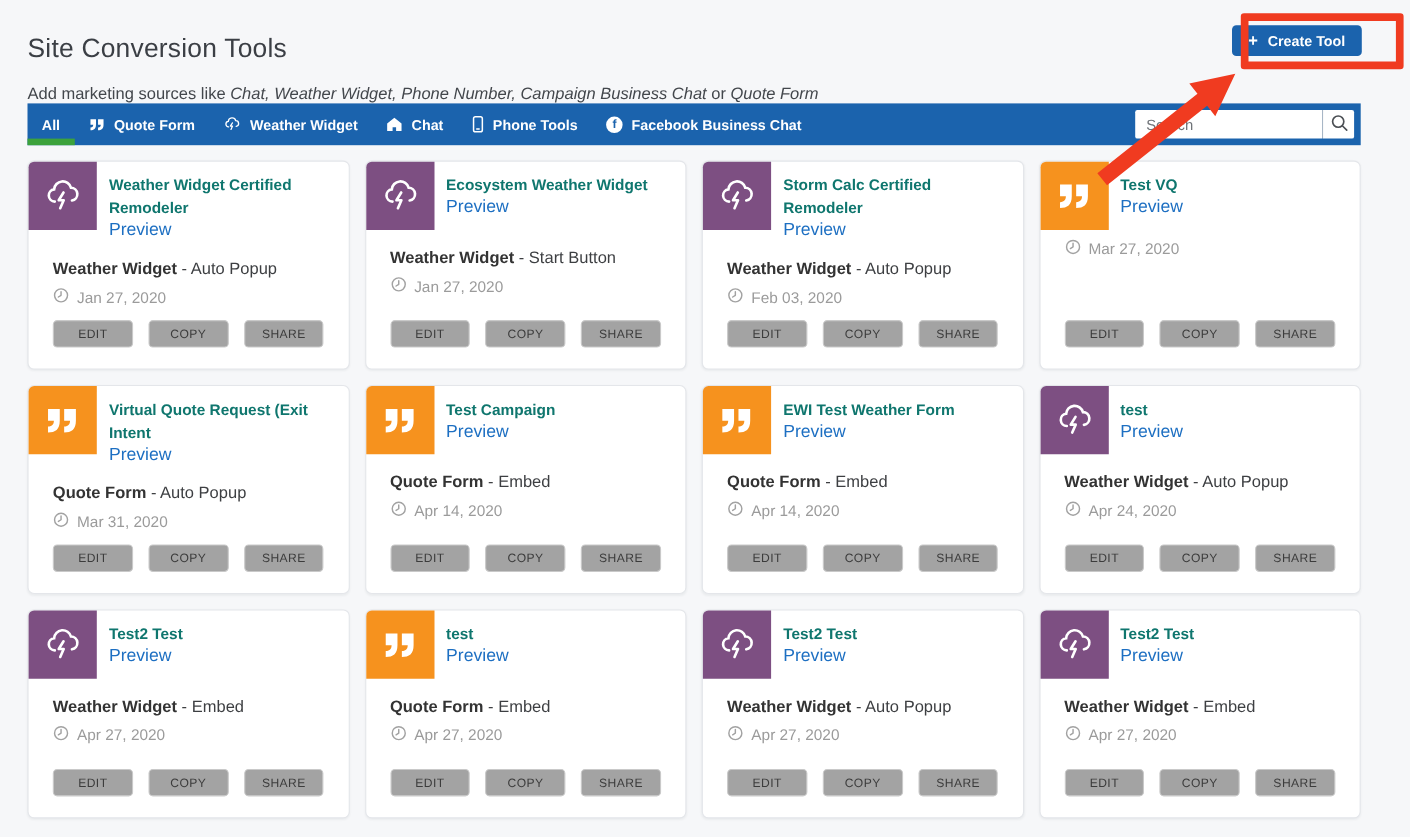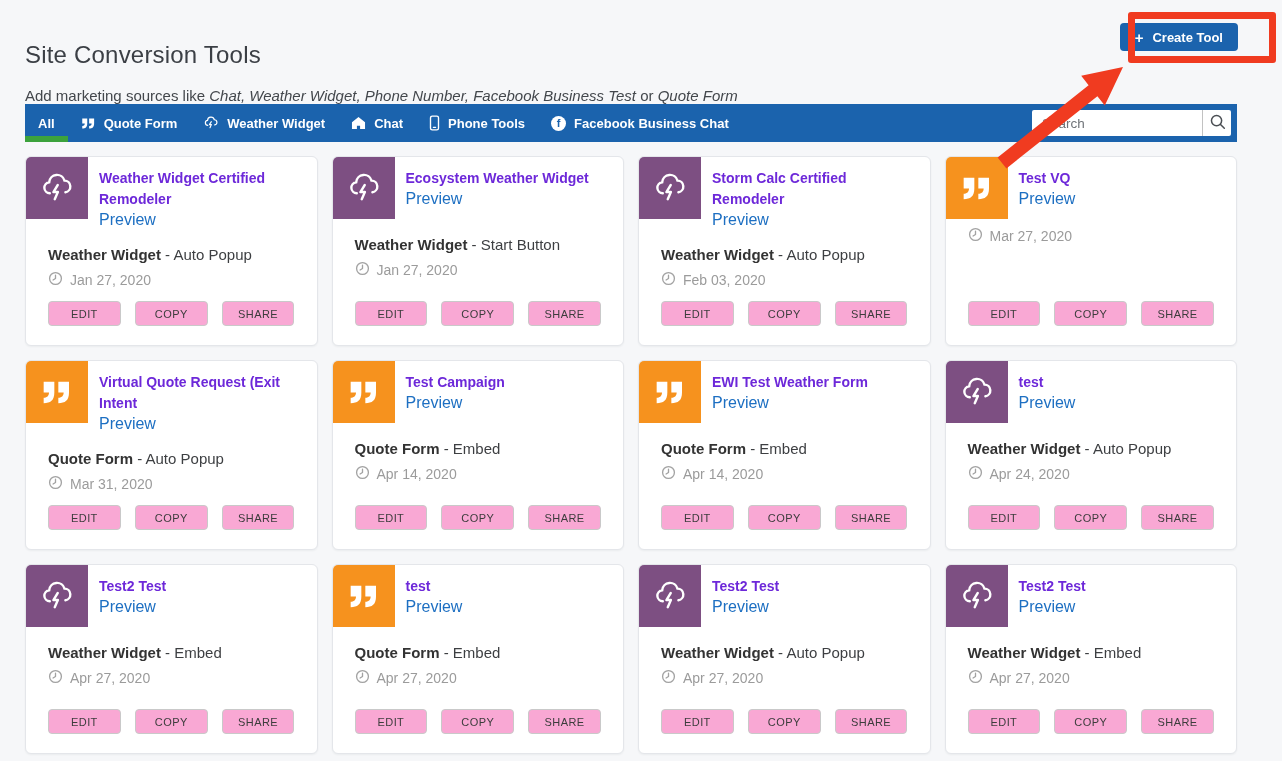--- a/index.html
+++ b/index.html
@@ -2,21 +2,21 @@
 <html><head>
 <meta charset="utf-8">
 <style>
   * { margin: 0; padding: 0; box-sizing: border-box; }
   html, body { width: 1282px; height: 761px; }
   body {
     font-family: "Liberation Sans", sans-serif;
     background: #f6f7f9;
     overflow: hidden;
   }
-  .page { position: relative; width: 1262px; height: 761px; padding: 18px 25px; }
+  .page { position: relative; width: 1262px; height: 761px; padding: 8px 25px; }
 
   
   .page-title {
     padding-top: 23px;
     font-size: 24px;
     font-weight: 500;
     color: #3b3f45;
     letter-spacing: .2px;
   }
   .page-subtitle {
@@ -161,21 +161,21 @@
     display: flex;
     align-items: center;
     justify-content: center;
   }
   .tile--weather { background: #7d4f82; }
   .tile--quote { background: #f6921e; }
   .head-text { padding: 11px 12px 0 11px; min-width: 0; }
   .card-title {
     font-size: 14px;
     font-weight: 700;
-    color: #6d28d9;
+    color: #0f766e;
     line-height: 1.5;
   }
   .preview-link {
     display: inline-block;
     margin-top: 1px;
     font-size: 16px;
     color: #1d6fc2;
     text-decoration: none;
     cursor: pointer;
   }
@@ -197,38 +197,38 @@
   }
   .card-actions {
     margin-top: auto;
     padding: 0 22px 19px;
     display: flex;
     gap: 14px;
   }
   .card-actions button {
     flex: 1;
     height: 25px;
-    background: #f9a8d4;
+    background: #a3a3a3;
     border: 1px solid #c9c9c9;
     border-radius: 4px;
     font-family: inherit;
     font-size: 11px;
     letter-spacing: .4px;
     color: #3c3c3c;
     cursor: pointer;
   }
 </style>
 </head>
 <body>
 
 <div class="page">
 
   <h1 class="page-title">Site Conversion Tools</h1>
 
-  <p class="page-subtitle"><span>Add marketing sources like </span><i>Chat, Weather Widget, Phone Number, Facebook Business Test</i><span> or </span><i>Quote Form</i></p>
+  <p class="page-subtitle"><span>Add marketing sources like </span><i>Chat, Weather Widget, Phone Number, Campaign Business Chat</i><span> or </span><i>Quote Form</i></p>
 
   <button class="create-btn">
     <span class="plus">+</span>
     <span>Create Tool</span>
   </button>
 
   <div class="annot-box"></div>
   <svg class="annot-arrow" viewBox="0 0 1282 761">
     <polygon points="1123,67 1081.2,75.8 1088.6,85.2 997.6,157.5 1006.4,168.5 1097.4,96.2 1104.8,105.6" fill="#f03b20"></polygon>
   </svg>

